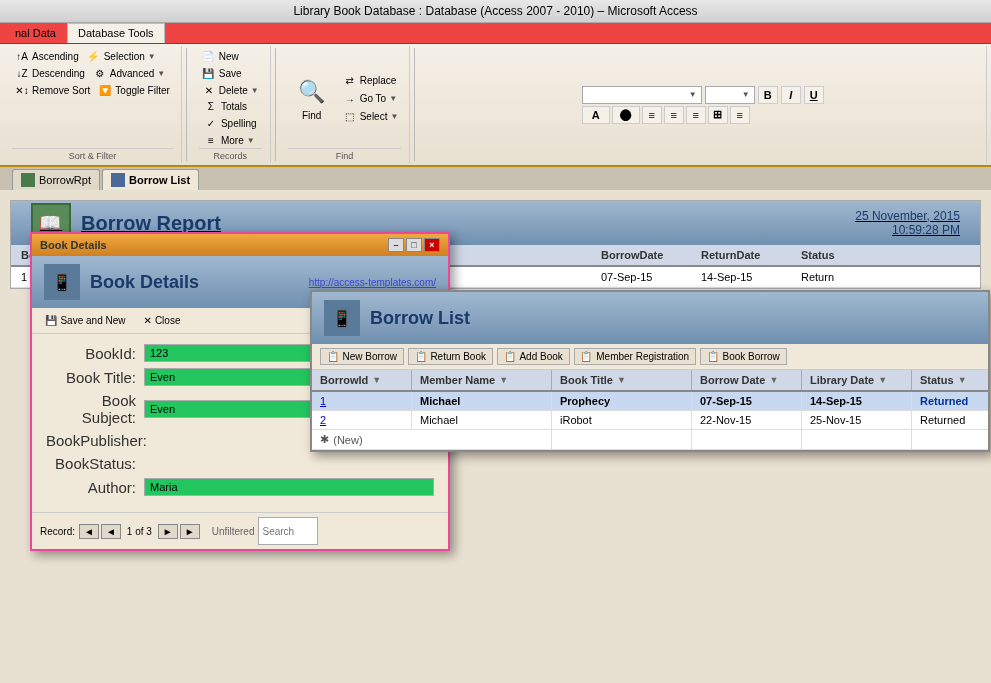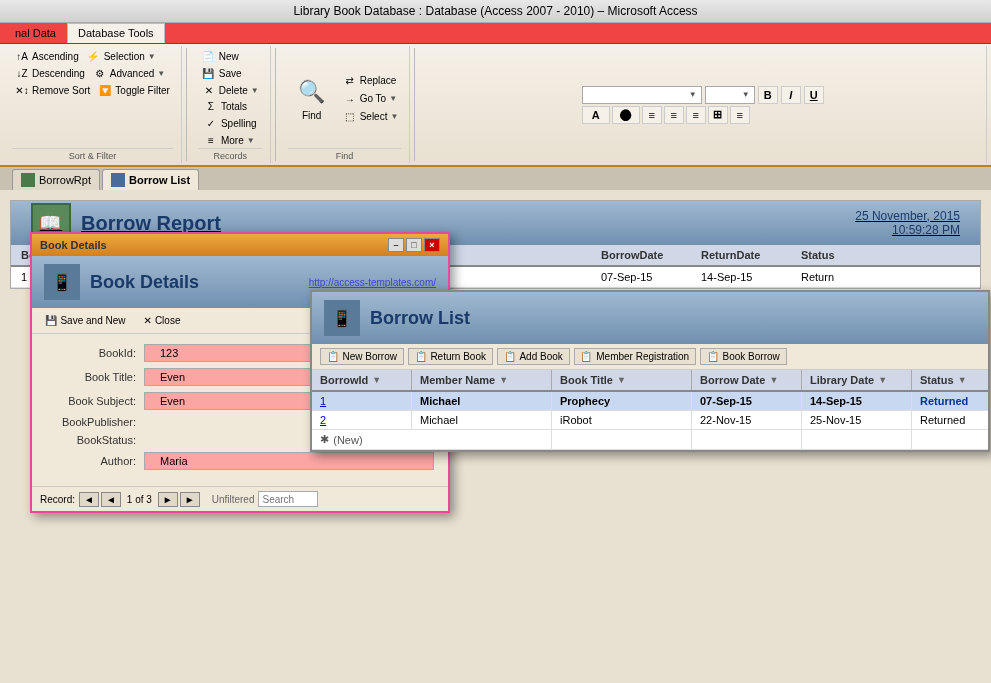--- a/index.html
+++ b/index.html
@@ -326,30 +326,30 @@
 
     .field-row {
       display: flex;
       align-items: center;
       margin-bottom: 6px;
       gap: 8px;
     }
 
     .field-label {
       width: 90px;
-      font-size: 11px;
+      font-size: 15px;
       color: #333;
       text-align: right;
     }
 
     .field-value {
       flex: 1;
       border: 1px solid #aaa;
-      background: #fca5a5;
-      padding: 2px 15px;
+      background: #22c55e;
+      padding: 2px 5px;
       font-size: 11px;
       min-height: 18px;
     }
 
     .dialog-footer {
       padding: 4px 8px;
       border-top: 1px solid #ccc;
       display: flex;
       align-items: center;
       font-size: 10px;
@@ -783,21 +783,21 @@
     <div class="dialog-footer">
       <span>Record:</span>
       <div class="nav-controls">
         <div class="nav-btn">◄</div>
         <div class="nav-btn">◄</div>
         <span style="padding:0 4px;">1 of 3</span>
         <div class="nav-btn">►</div>
         <div class="nav-btn">►</div>
       </div>
       <span style="margin-left:8px; color:#666;">Unfiltered</span>
-      <input type="text" style="height: 16px; font-size: 10px; border: 1px solid rgb(170, 170, 170); padding: 0px 3px; width: 60px;" placeholder="Search">
+      <input type="text" style="height: 28px; font-size: 10px; border: 1px solid rgb(170, 170, 170); padding: 0px 3px; width: 60px;" placeholder="Search">
     </div>
   </div>
 
   <div class="dialog-borrow-list">
     <div class="borrow-list-header">
       <div class="borrow-list-icon">📱</div>
       <div class="borrow-list-title">Borrow List</div>
     </div>
     <div class="borrow-list-toolbar">
       <div class="borrow-list-btn">

